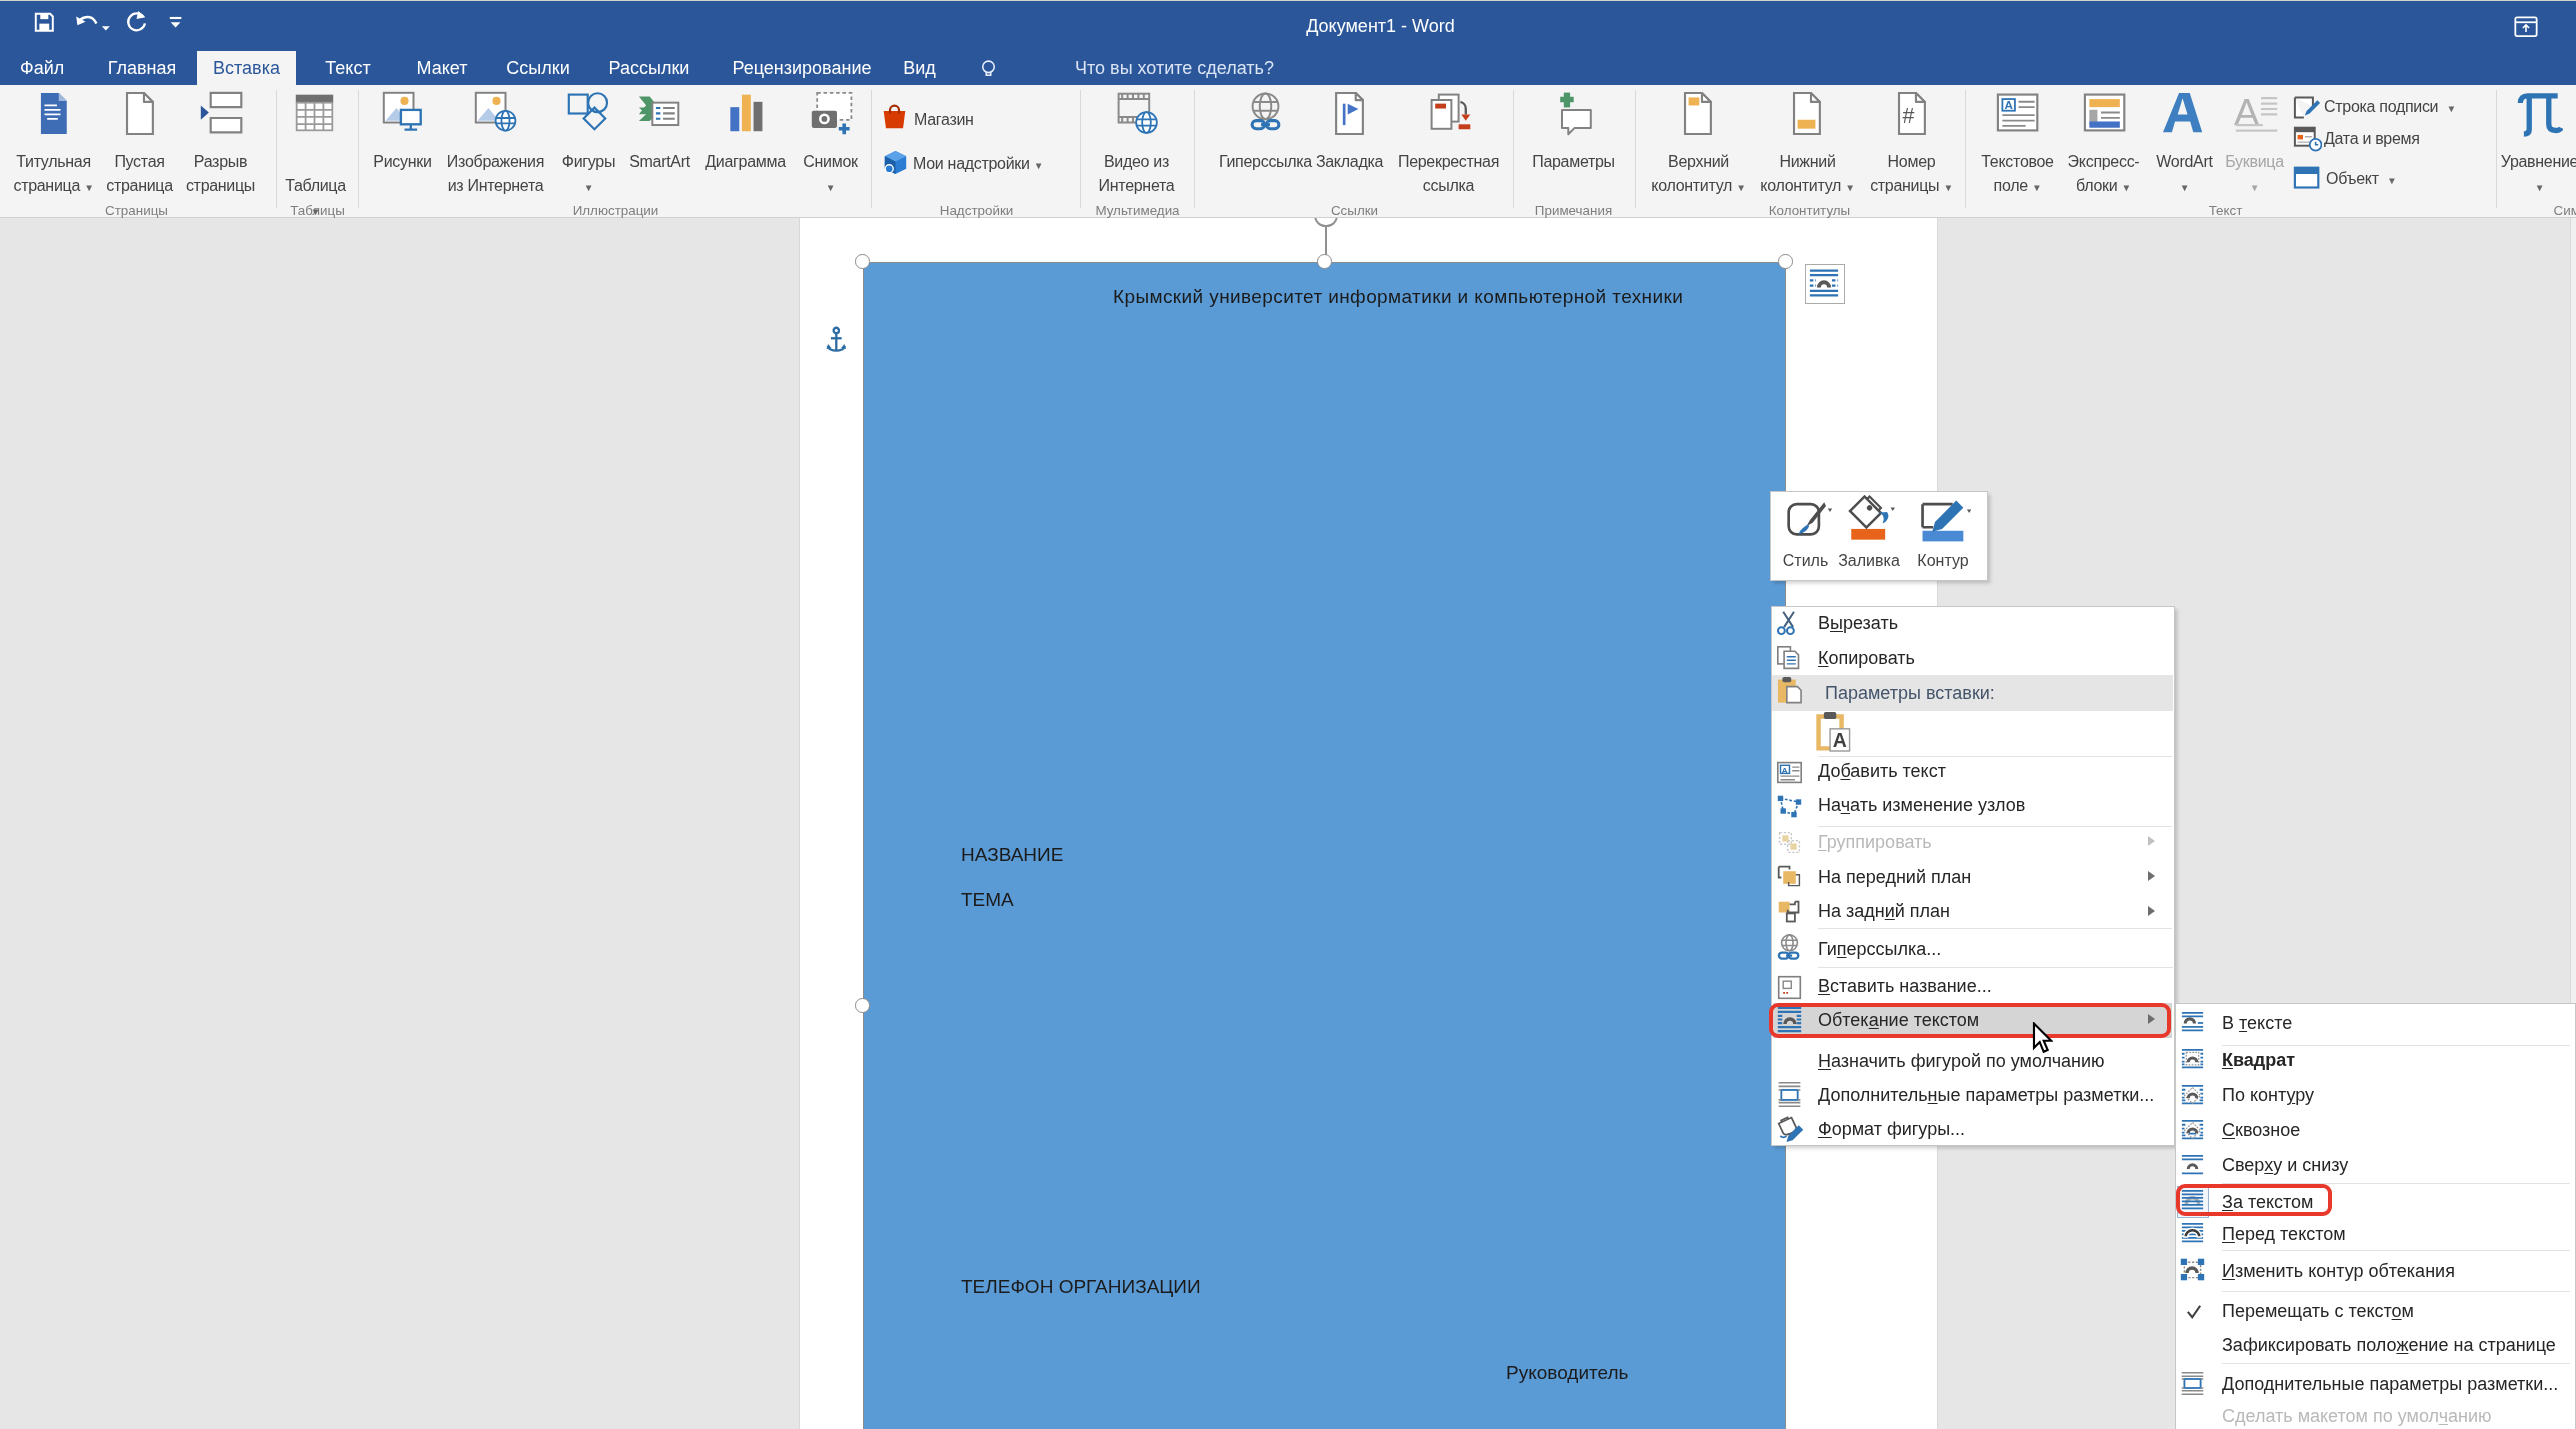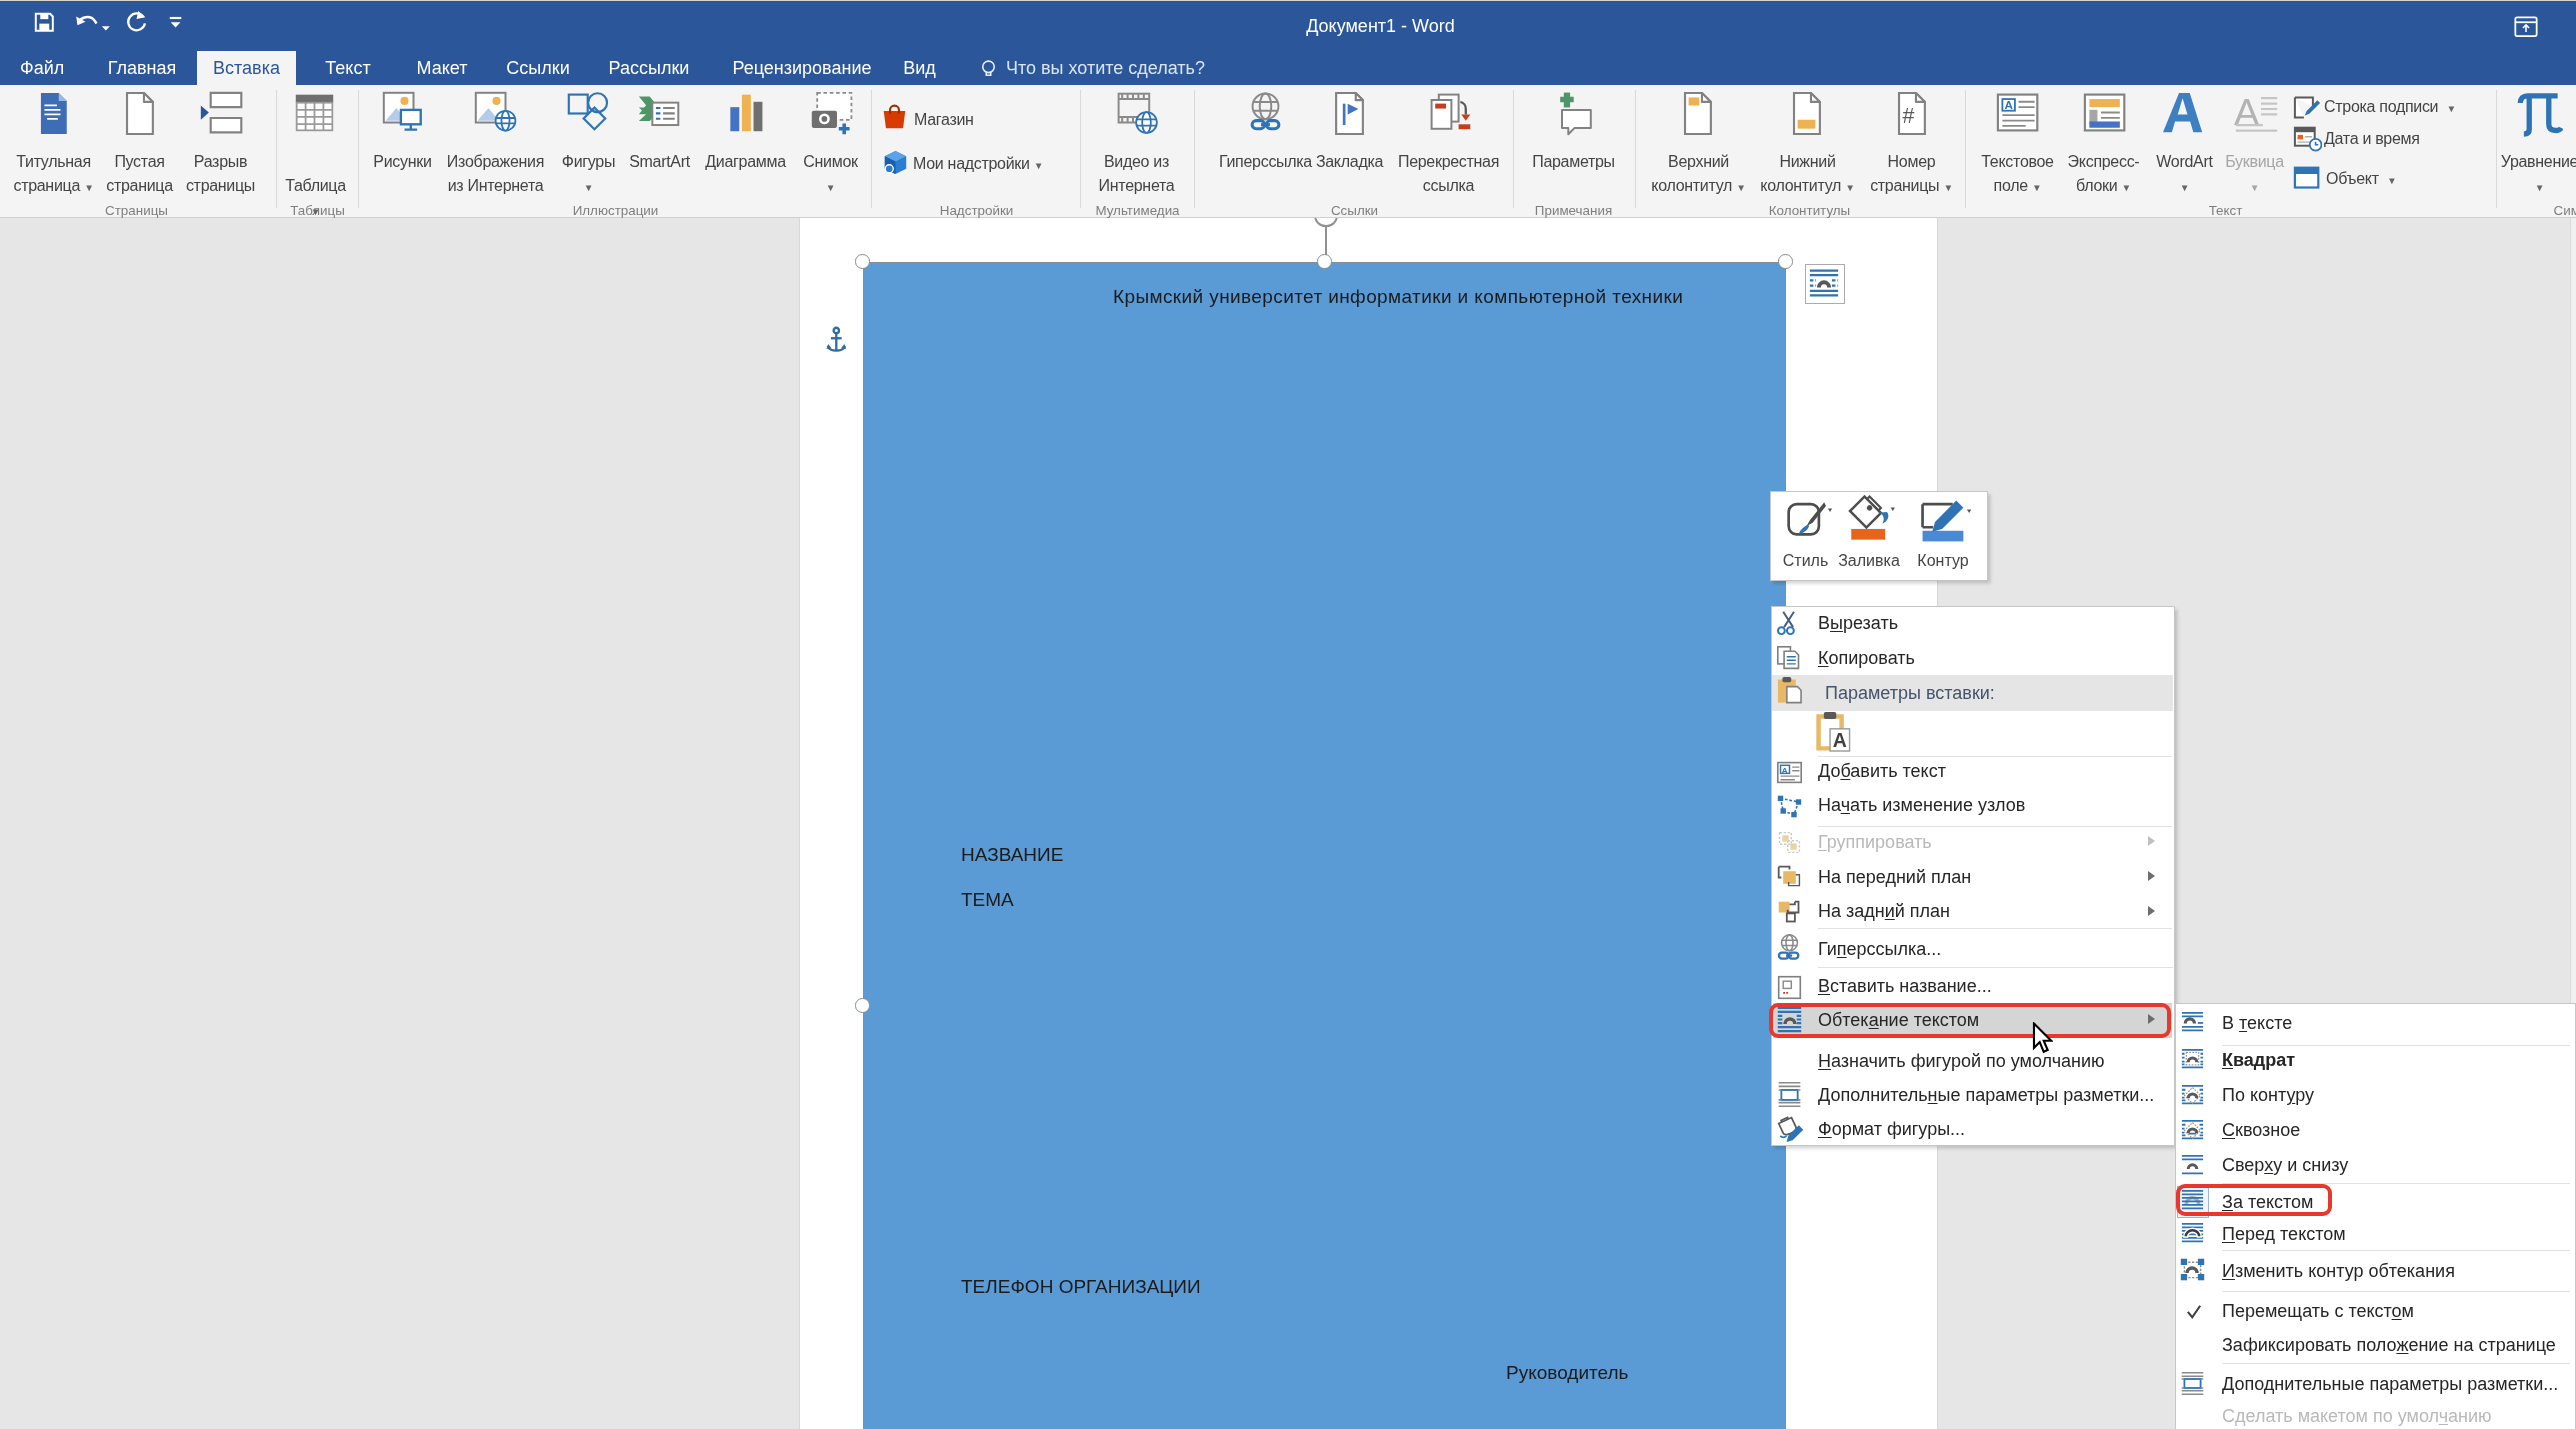--- a/index.html
+++ b/index.html
@@ -73,21 +73,21 @@
   <div class="tab" style="left:497px;width:82px;">Ссылки</div>
   <div class="tab" style="left:600px;width:98px;">Рассылки</div>
   <div class="tab" style="left:718px;width:168px;">Рецензирование</div>
   <div class="tab" style="left:898px;width:43px;">Вид</div>
   <svg class="abs" style="left:977px;top:58px;z-index:3;" width="23" height="23" viewBox="0 0 26 26">
     <g fill="none" stroke="#e8eefb" stroke-width="1.8">
       <circle cx="13" cy="10" r="6.5"></circle>
       <path d="M10.5 16 v3.5 h5 V16 M10.5 19.5 h5"></path>
     </g>
   </svg>
-  <div class="tab" style="left:1006px;width:268px;text-align:left;color:#dbe4f5;">Что вы хотите сделать?</div>
+  <div class="tab" style="left:1006px;width:268px;text-align:right;color:#dbe4f5;">Что вы хотите сделать?</div>
 </div>
 
 <div class="abs" id="ribbon"></div>
 <div id="ribboncontent">
   <div class="gsep" style="left:276px;top:90px;"></div>
   <div class="gsep" style="left:358px;top:90px;"></div>
   <div class="gsep" style="left:871px;top:90px;"></div>
   <div class="gsep" style="left:1080px;top:90px;"></div>
   <div class="gsep" style="left:1194px;top:90px;"></div>
   <div class="gsep" style="left:1513px;top:90px;"></div>

